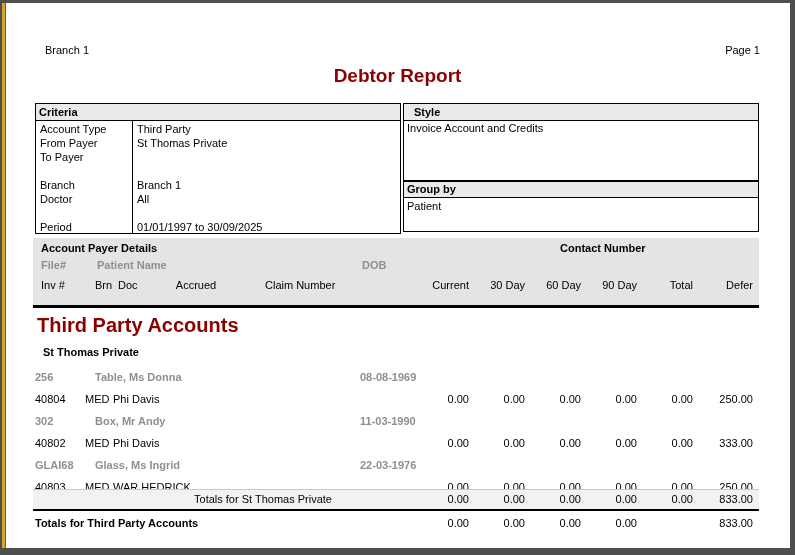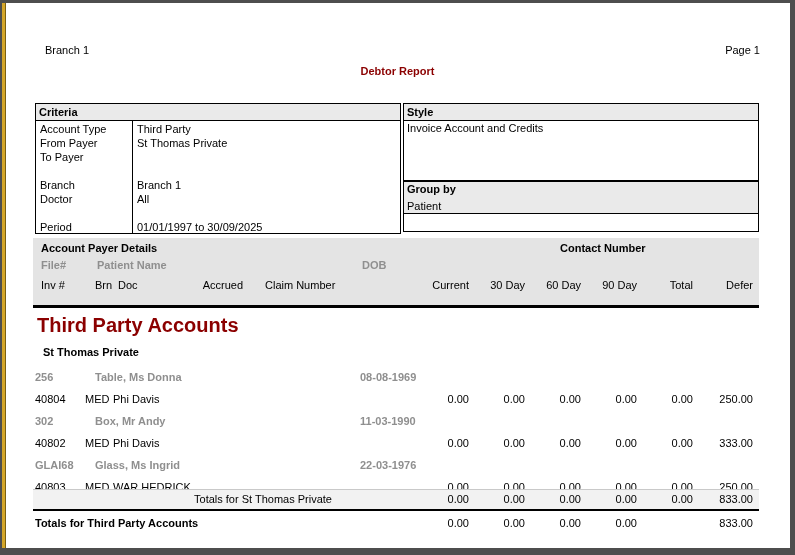--- a/index.html
+++ b/index.html
@@ -12,56 +12,56 @@
   .frame-bottom{position:absolute;left:0;top:548px;width:795px;height:7px;background:#4e4e4e;}
   .frame-right{position:absolute;left:790px;top:0;width:5px;height:555px;background:#4e4e4e;}
   .frame-left{position:absolute;left:0;top:0;width:2px;height:555px;background:#4e4e4e;}
   .gold-strip{position:absolute;left:2px;top:3px;width:3px;height:545px;background:#d4a62a;border-right:1px solid #7a5f10;}
 
   .abs{position:absolute;}
   .graytxt{color:#8f8f8f;font-weight:bold;}
 
   .branch{left:45px;top:44px;}
   .pagenum{left:700px;top:44px;width:60px;text-align:right;}
-  .title{left:0;right:0;top:65px;text-align:center;font-size:11px;font-weight:bold;color:#8b0000;}
+  .title{left:0;right:0;top:65px;text-align:center;font-size:19px;font-weight:bold;color:#8b0000;}
 
   
   .crit-head{left:35px;top:103px;width:366px;height:18px;background:#eaeaea;border:1px solid #000;
              box-sizing:border-box;line-height:16px;padding-left:3px;font-weight:bold;}
   .crit-body{left:35px;top:120px;width:366px;height:114px;border:1px solid #000;border-top:1px solid #000;
              box-sizing:border-box;}
   .crit-divider{position:absolute;left:96px;top:0;width:1px;height:112px;background:#000;}
   .crit-row{position:absolute;left:0;width:364px;height:14px;line-height:14px;}
   .crit-label{position:absolute;left:4px;}
   .crit-value{position:absolute;left:101px;}
 
   .style-head{left:403px;top:103px;width:356px;height:18px;background:#eaeaea;border:1px solid #000;
-              box-sizing:border-box;line-height:16px;padding-left:3px;font-weight:bold;}
+              box-sizing:border-box;line-height:16px;padding-left:10px;font-weight:bold;}
   .style-body{left:403px;top:120px;width:356px;height:61px;border:1px solid #000;border-top:none;
               box-sizing:border-box;padding:2px 3px;}
-  .group-head{left:403px;top:181px;width:356px;height:33px;background:#eaeaea;border:1px solid #000;
+  .group-head{left:403px;top:181px;width:356px;height:17px;background:#eaeaea;border:1px solid #000;
               box-sizing:border-box;line-height:15px;padding-left:3px;font-weight:bold;}
   .group-body{left:403px;top:197px;width:356px;height:35px;border:1px solid #000;border-top:none;
               box-sizing:border-box;padding:3px 3px;}
 
   
   .band{left:33px;top:238px;width:726px;height:67px;background:#e4e4e4;}
   .band-rule{left:33px;top:305px;width:726px;height:3px;background:#000;}
 
   .row{position:absolute;left:0;width:795px;height:16px;line-height:14px;}
   
   .hx-apd{position:absolute;left:41px;font-weight:bold;}
   .hx-contact{position:absolute;left:560px;font-weight:bold;}
   .hx-file{position:absolute;left:41px;}
   .hx-name{position:absolute;left:97px;}
   .hx-dob{position:absolute;left:362px;}
   .hx-inv{position:absolute;left:41px;}
   .hx-brn{position:absolute;left:95px;}
   .hx-doc{position:absolute;left:118px;}
-  .hx-accrued{position:absolute;left:185px;width:58px;text-align:right;}
+  .hx-accrued{position:absolute;left:167px;width:58px;text-align:center;}
   .hx-claim{position:absolute;left:265px;}
 
   
   .x-file{position:absolute;left:35px;}
   .x-name{position:absolute;left:95px;}
   .x-dob{position:absolute;left:360px;text-align:right;}
   .x-inv{position:absolute;left:35px;}
   .x-brn{position:absolute;left:85px;}
   .x-doc{position:absolute;left:113px;}
   .num{position:absolute;width:60px;text-align:right;}

